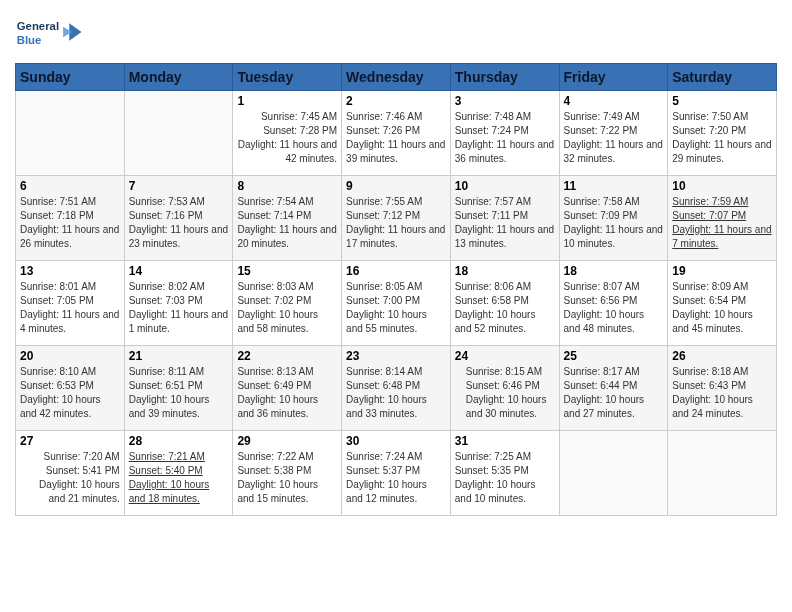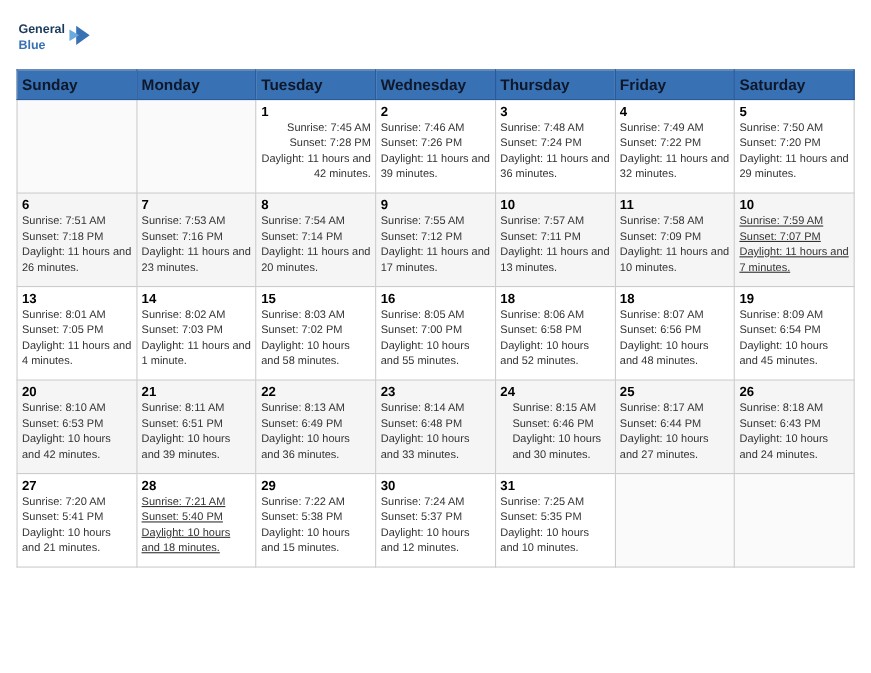--- a/index.html
+++ b/index.html
@@ -264,21 +264,21 @@
         <td>
           <span class="day-num">26</span>
           <div class="day-info" style="white-space: pre-line;">Sunrise: 8:18 AM
 Sunset: 6:43 PM
 Daylight: 10 hours and 24 minutes.</div>
         </td>
       </tr>
       <tr>
         <td>
           <span class="day-num">27</span>
-          <div class="day-info" style="white-space: pre-line;">Sunrise: 7:20 AM
+          <div class="day-info" style="white-space: pre-line; text-align: right;">Sunrise: 7:20 AM
 Sunset: 5:41 PM
 Daylight: 10 hours and 21 minutes.</div>
         </td>
         <td>
           <span class="day-num">28</span>
           <div class="day-info" style="white-space: pre-line; text-decoration: underline;">Sunrise: 7:21 AM
 Sunset: 5:40 PM
 Daylight: 10 hours and 18 minutes.</div>
         </td>
         <td>

